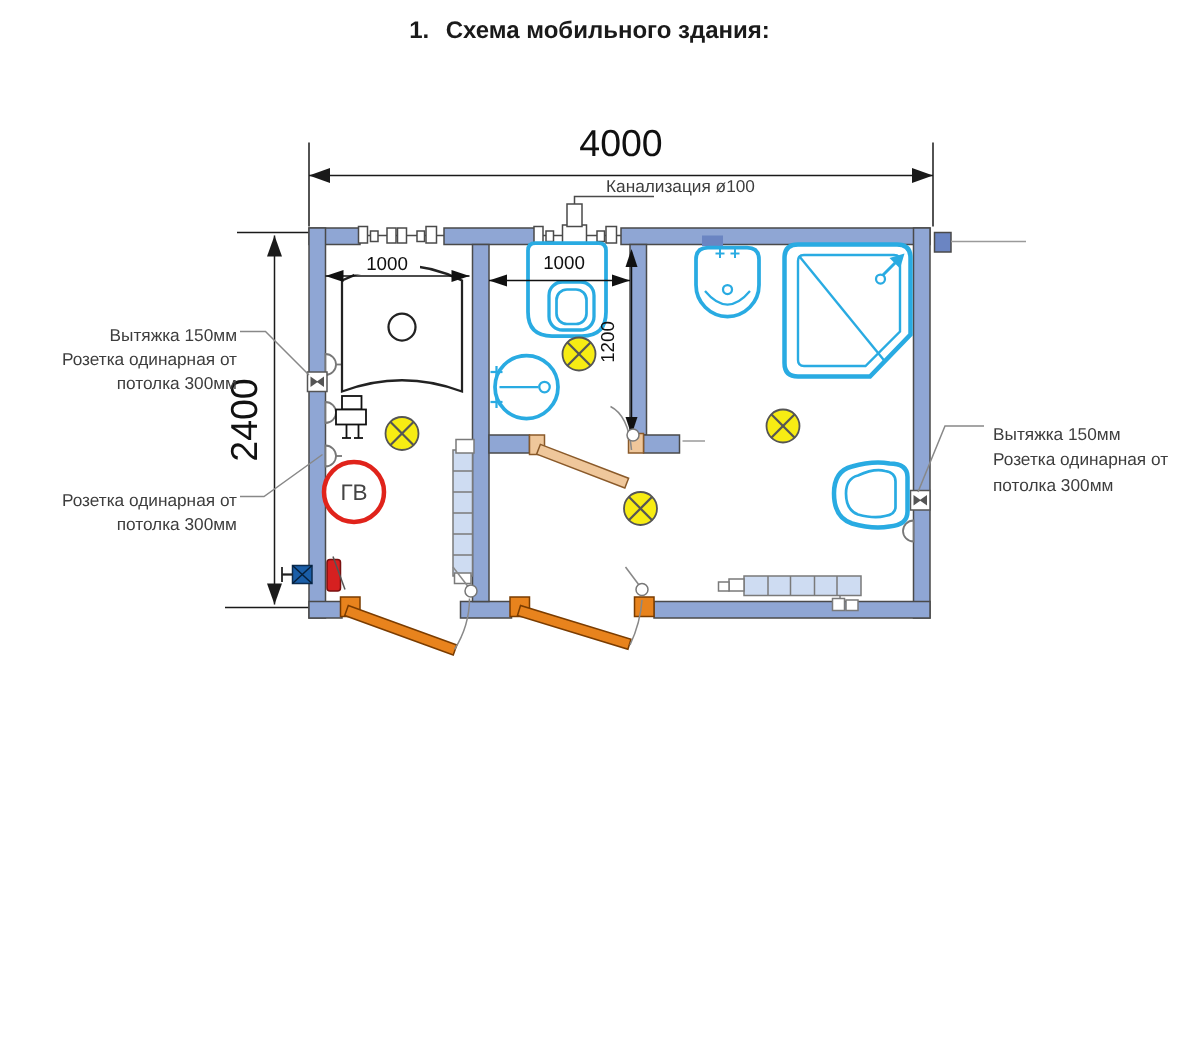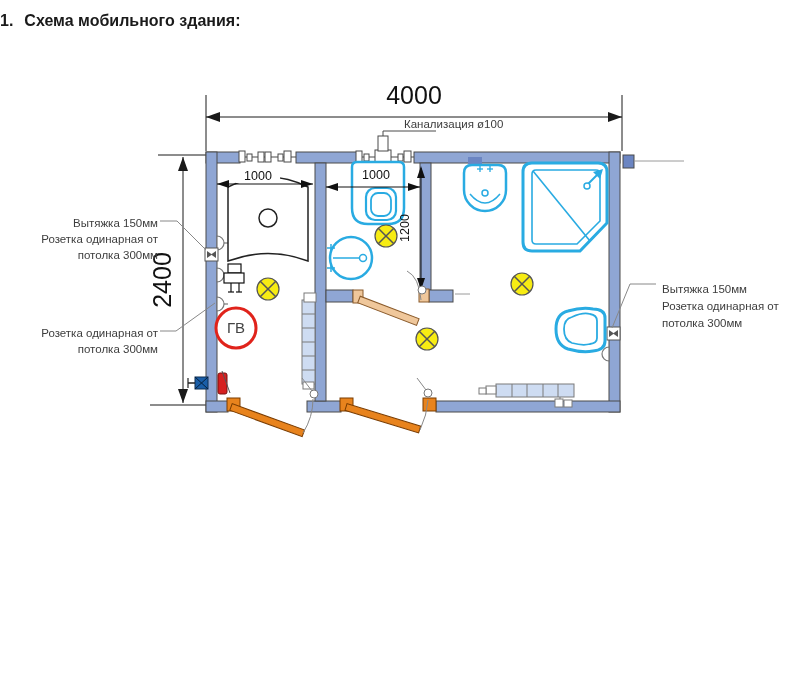--- a/index.html
+++ b/index.html
@@ -1,18 +1,18 @@
 <!DOCTYPE html>
 <html><head>
 <meta charset="utf-8">
 <style>
   html,body{margin:0;padding:0;background:#ffffff;}
   body{width:786px;height:699px;position:relative;overflow:hidden;
        font-family:"Liberation Sans",sans-serif;}
-  .title{position:absolute;top:12px;left:0;width:786px;
+  .title{position:absolute;top:12px;left:0;width:786px;text-align:center;
          font-size:16px;font-weight:bold;color:#1a1a1a;}
   .title .num{margin-right:11px;}
   svg text{font-family:"Liberation Sans",sans-serif;}
   .dimbig{font-size:25px;fill:#111;}
   .dimsm{font-size:12.5px;fill:#111;}
   .lbl{font-size:11.5px;fill:#3d3d3d;}
   .gv{font-size:15px;fill:#444;}
 </style>
 </head>
 <body>

